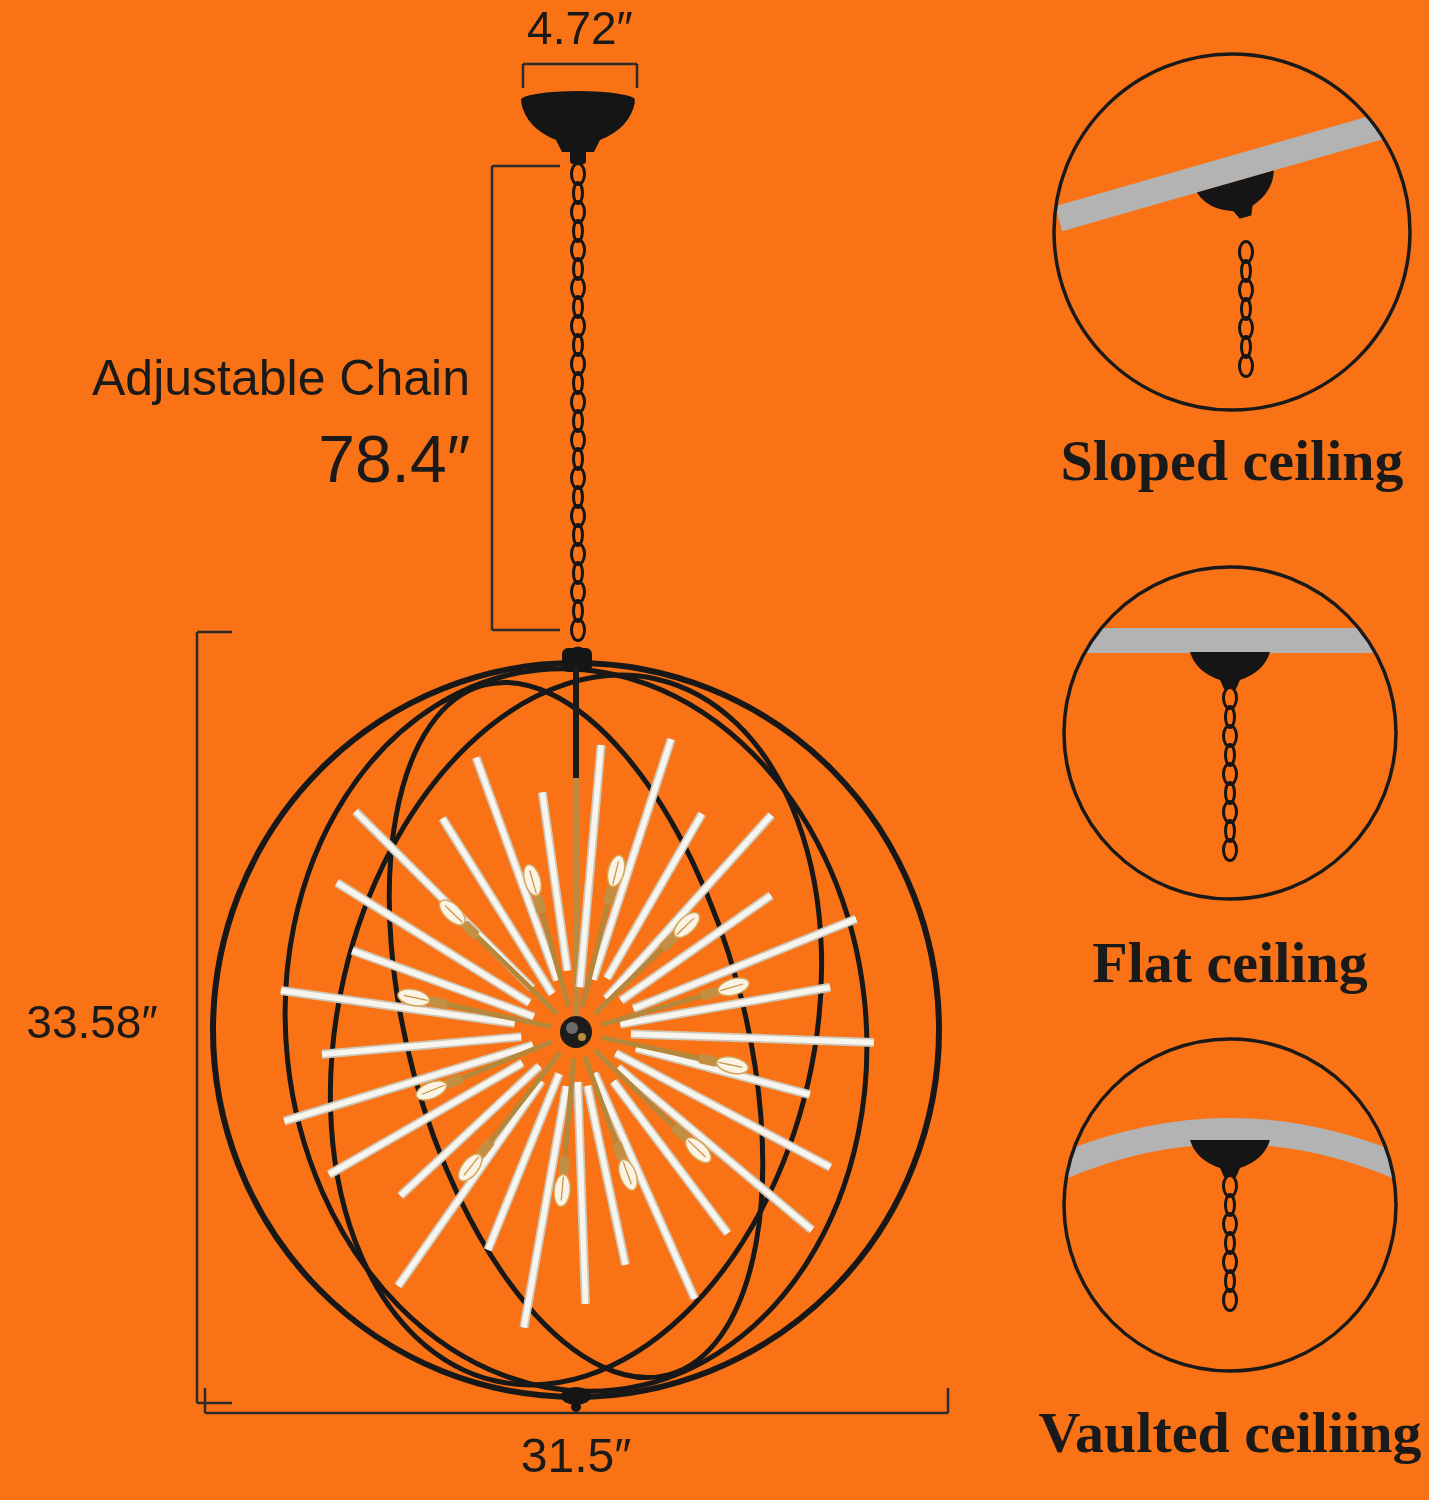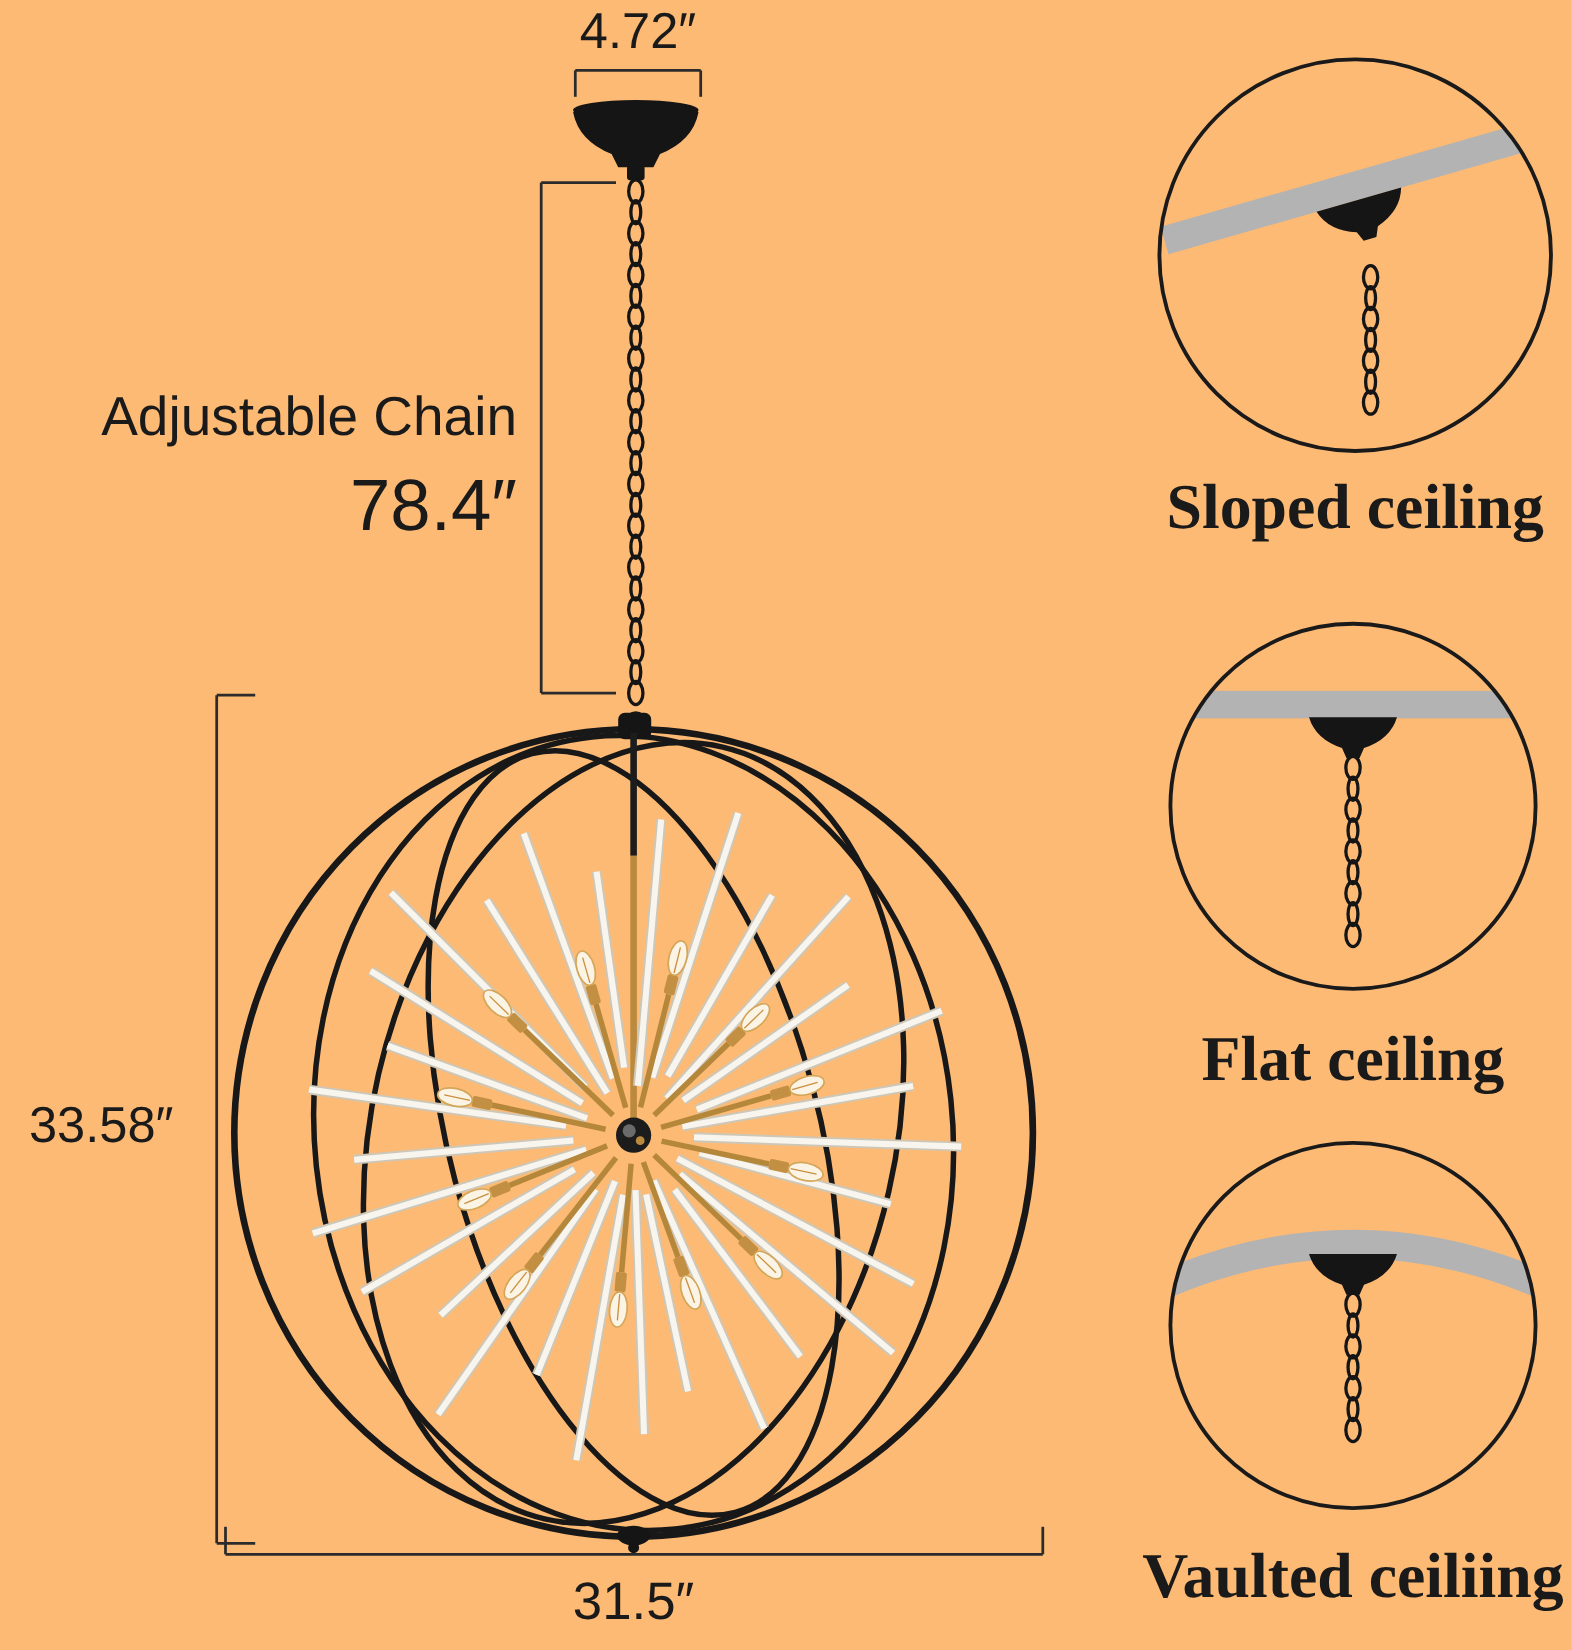--- a/index.html
+++ b/index.html
@@ -1,16 +1,16 @@
 <!DOCTYPE html>
 <html><head>
 <meta charset="utf-8">
 <style>
   html,body{margin:0;padding:0;background:#ffffff;}
-  .stage{position:relative;width:1429px;height:1500px;background:#fdba74;overflow:hidden;
+  .stage{position:relative;width:1429px;height:1500px;background:#f97316;overflow:hidden;
          font-family:"Liberation Sans", sans-serif;}
   svg{display:block;}
   text{fill:#1a1a1a;}
   .dim-text{font-family:"Liberation Sans", sans-serif;}
   .mount-label{font-family:"Liberation Serif", serif;font-weight:bold;}
 </style>
 </head>
 <body>
 
 <div class="stage">

